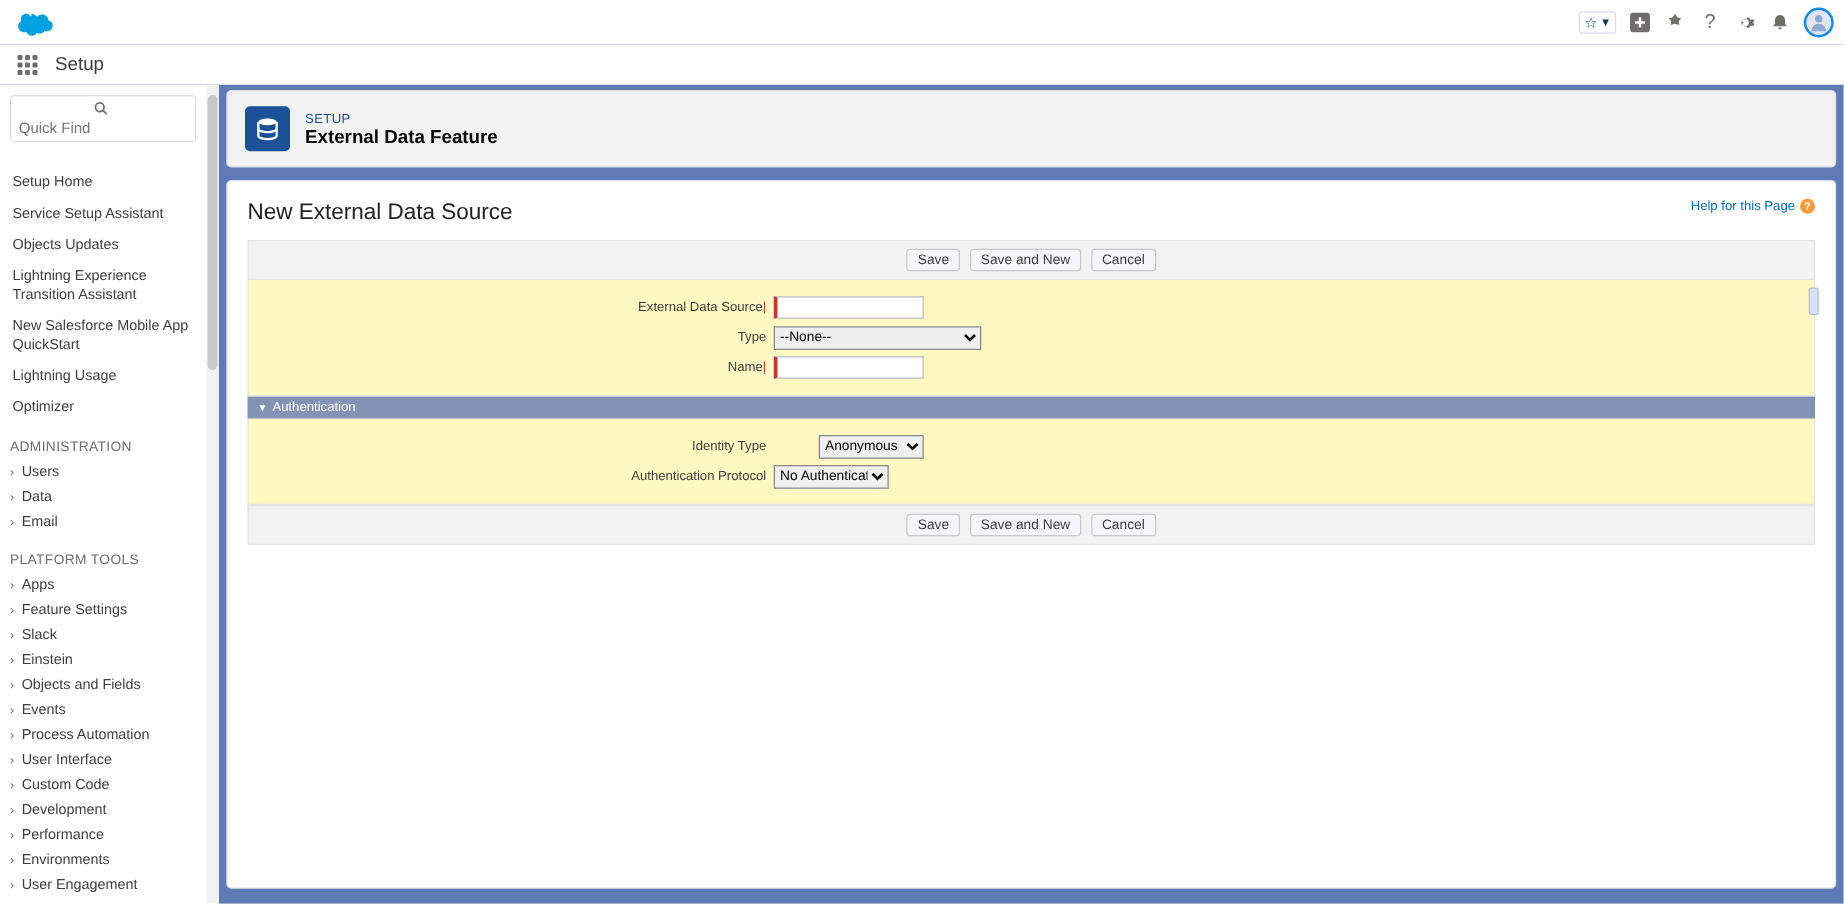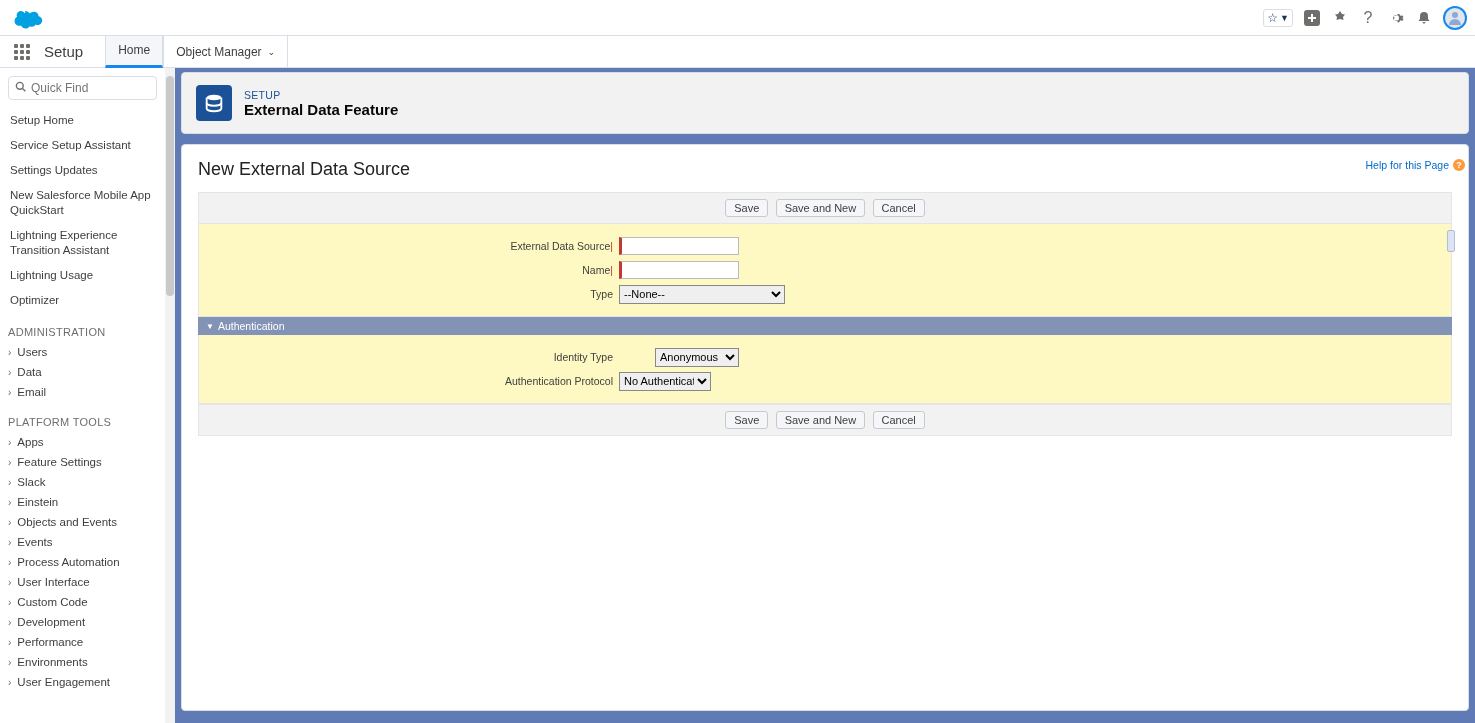--- a/index.html
+++ b/index.html
@@ -23,41 +23,41 @@
   .apps-icon span { background: #706e6b; border-radius: 1px; }
   .setup-label { font-size: 15px; color: #3e3e3c; }
   .tabs { display: flex; align-items: stretch; margin-left: 8px; height: 32px; }
   .tab { display: flex; align-items: center; padding: 0 12px; font-size: 12px; color: #3e3e3c; cursor: pointer; border-left: 1px solid #d8dde6; border-right: 1px solid #d8dde6; }
   .tab.active { border-bottom: 3px solid #1589ee; background: #f4f6f9; }
   .tab .chev { margin-left: 6px; }
 
   
   .main { display: flex; height: calc(723px - 36px - 32px); }
   .sidebar { width: 165px; padding: 8px; overflow-y: auto; }
-  .quick-find { display: flex; align-items: center; border: 1px solid #d8dde6; border-radius: 4px; padding: 4px 6px; margin-bottom: 8px; color:#706e6b; }
+  .quick-find { display: flex; align-items: center; border: 1px solid #d8dde6; border-radius: 4px; padding: 4px 6px; margin-bottom: 20px; color:#706e6b;flex-direction:column; }
   .quick-find input { border:none; outline:none; width:100%; font-size:12px; color:#706e6b; }
   .side-link { display:block; padding: 5px 2px; font-size: 11.5px; color: #3e3e3c; cursor: pointer; line-height: 1.3; }
   .side-heading { font-size: 11px; color: #706e6b; margin: 14px 0 4px; letter-spacing: .3px; }
   .tree-item { display: flex; align-items: center; gap: 6px; padding: 4px 0; font-size: 11.5px; color: #3e3e3c; cursor: pointer; }
   .tree-item .chev-s { color:#706e6b; font-size:10px; }
 
   
   .vscroll { width: 10px; background: #f3f2f2; position: relative; }
   .vscroll .thumb { position: absolute; left: 1px; top: 8px; width: 8px; height: 220px; background: #c9c9c9; border-radius: 4px; }
 
   
   .content { flex: 1; background: #5f7ab5; padding: 4px 6px 6px 6px; overflow:auto; }
   .page-header { background: #f3f2f2; border: 1px solid #d8dde6; border-radius: 4px; padding: 12px 14px; display:flex; align-items:center; gap:12px; }
   .obj-icon { width: 36px; height: 36px; border-radius: 4px; background: #1b5297; display:flex; align-items:center; justify-content:center; color:#fff; }
   .ph-eyebrow { color: #1b5297; font-size: 10.5px; letter-spacing: .3px; }
   .ph-title { font-size: 15px; font-weight: 700; color: #080707; }
 
   .panel { background: #fff; border: 1px solid #d8dde6; border-radius: 4px; margin-top: 10px; padding: 14px 16px; position:relative; }
   .panel-title { font-size: 18px; color: #222; font-weight: 400; }
-  .help-link { position:absolute; top: 14px; right: 3px; font-size: 10.5px; color: #006dcc; display:flex; align-items:center; gap:4px; }
+  .help-link { position:absolute; top: 14px; right: 16px; font-size: 10.5px; color: #006dcc; display:flex; align-items:center; gap:4px; }
   .help-dot { width:12px; height:12px; border-radius:50%; background:#ff9a3c; color:#fff; display:flex; align-items:center; justify-content:center; font-size:9px; font-weight:bold; }
   .sub { font-size: 11px; color: #3e3e3c; margin-top: 6px; }
 
   .btnrow { background:#f3f2f2; border:1px solid #e5e5e5; padding: 6px; text-align:center; margin-top: 12px; }
   .btn { display:inline-block; border:1px solid #c9c9c9; background:#f4f6f9; border-radius:3px; padding: 2px 8px; font-size:11px; margin: 0 2px; cursor:pointer; color:#3e3e3c; }
   .formarea { background:#fef9c3; border:1px solid #e5e5e5; border-top: none; padding: 10px 0; position:relative; }
   .form-row { display:flex; align-items:center; height:24px; }
   .flabel { width: 420px; text-align:right; font-size:10.5px; color:#3e3e3c; padding-right: 6px; }
   .req { color:#c23934; }
   .tinput { width: 120px; height:18px; border:1px solid #bbb; background:#fff; }
@@ -126,47 +126,38 @@
       <span></span>
       <span></span>
       <span></span>
       <span></span>
       <span></span>
       <span></span>
       <span></span>
       <span></span>
   </div>
   <span class="setup-label">Setup</span>
-  <div class="tabs">
-    <div class="tab active">
-      <span>Home</span>
-    </div>
-    <div class="tab">
-      <span>Object Manager</span>
-      <span class="chev" style="font-size:9px;">⌄</span>
-    </div>
-  </div>
 </div>
 
 <div class="main">
   <div class="sidebar">
     <div class="quick-find">
       <span style="margin-right:5px;">
         <svg width="11" height="11" viewBox="0 0 16 16" fill="none" stroke="#706e6b" stroke-width="2">
             <circle cx="7" cy="7" r="5"></circle>
             <line x1="11" y1="11" x2="15" y2="15"></line>
           </svg>
       </span>
       <input type="text" placeholder="Quick Find" style="">
     </div>
     <a class="side-link">Setup Home</a>
     <a class="side-link">Service Setup Assistant</a>
-    <a class="side-link">Settings Updates</a>
+    <a class="side-link">Objects Updates</a>
+    <a class="side-link">Lightning Experience Transition Assistant</a>
     <a class="side-link">New Salesforce Mobile App QuickStart</a>
-    <a class="side-link">Lightning Experience Transition Assistant</a>
     <a class="side-link">Lightning Usage</a>
     <a class="side-link">Optimizer</a>
 
     <div class="side-heading">ADMINISTRATION</div>
     <div class="tree-item">
         <span class="chev-s">›</span>
         <span>Users</span>
       </div>
     <div class="tree-item">
         <span class="chev-s">›</span>
@@ -189,21 +180,21 @@
     <div class="tree-item">
         <span class="chev-s">›</span>
         <span>Slack</span>
       </div>
     <div class="tree-item">
         <span class="chev-s">›</span>
         <span>Einstein</span>
       </div>
     <div class="tree-item">
         <span class="chev-s">›</span>
-        <span>Objects and Events</span>
+        <span>Objects and Fields</span>
       </div>
     <div class="tree-item">
         <span class="chev-s">›</span>
         <span>Events</span>
       </div>
     <div class="tree-item">
         <span class="chev-s">›</span>
         <span>Process Automation</span>
       </div>
     <div class="tree-item">
@@ -264,29 +255,29 @@
         <span class="btn">Cancel</span>
       </div>
 
       <div class="formarea">
         <div class="expand-handle"></div>
         <div class="form-row">
           <div class="flabel"><span>External Data Source</span><span class="req">|</span></div>
           <input class="tinput req-i" type="text" value="" style="">
         </div>
         <div class="form-row">
-          <div class="flabel"><span>Name</span><span class="req">|</span></div>
-          <input class="tinput req-i" type="text" value="" style="">
-        </div>
-        <div class="form-row">
           <div class="flabel">Type</div>
           <select class="tselect sel-type">
             <option>--None--</option>
           </select>
         </div>
+        <div class="form-row">
+          <div class="flabel"><span>Name</span><span class="req">|</span></div>
+          <input class="tinput req-i" type="text" value="" style="">
+        </div>
       </div>
 
       <div class="section-bar">
         <span class="tri">▼</span>
         <span>Authentication</span>
       </div>
 
       <div class="formarea" style="border-top:none;">
         <div class="form-row">
           <div class="flabel">Identity Type</div>

